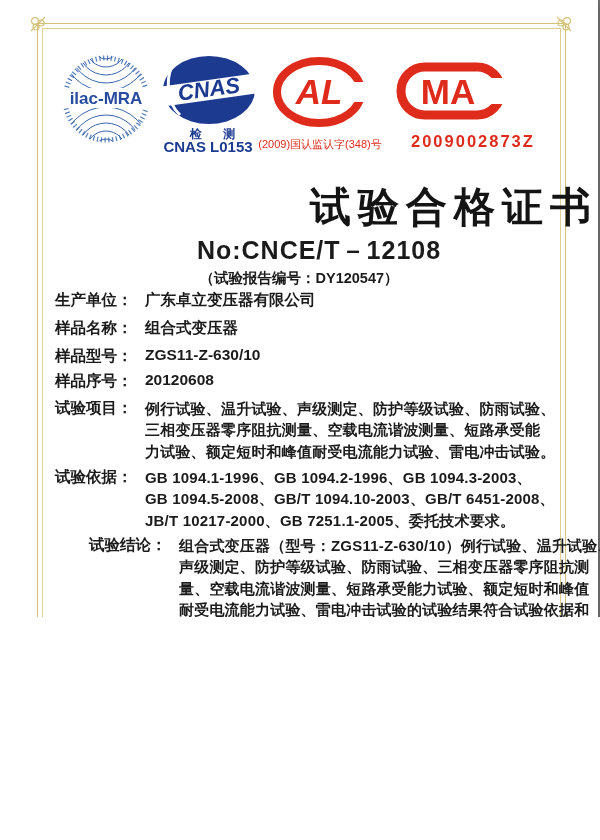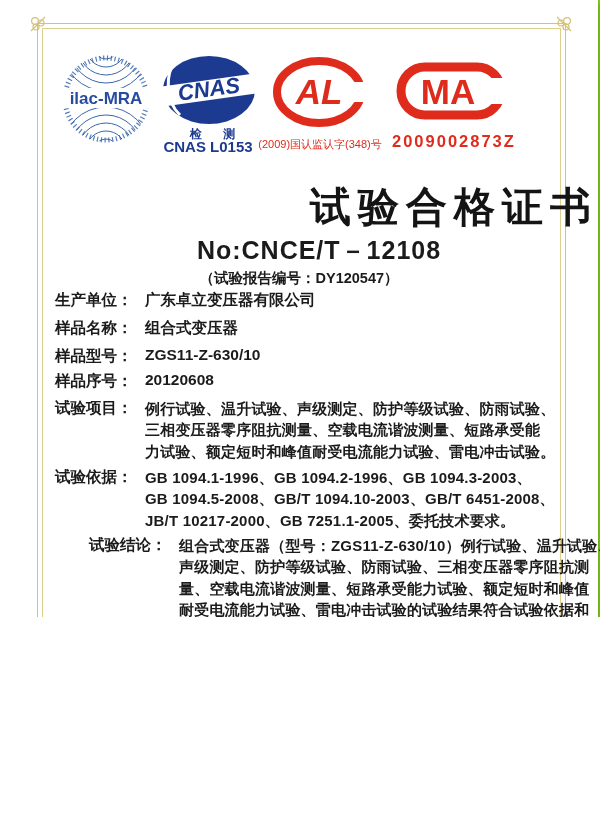--- a/index.html
+++ b/index.html
@@ -1,18 +1,18 @@
 <!DOCTYPE html>
 <html><head>
 <meta charset="utf-8">
 <style>
   html,body{margin:0;padding:0;}
   #root{
     position:relative; width:600px; height:617px; overflow:hidden;
-    background:#84cc16;
+    background:#737373;
     font-family:"Liberation Sans","DejaVu Sans",sans-serif;
     color:#1b1b1b;
   }
   .paper{
     position:absolute; left:0; top:0; width:598px; height:819px;
     background:#ffffff;
     box-shadow:2px 3px 5px rgba(0,0,0,.18);
   }
   .frame-outer{
     position:absolute; left:37px; top:23px; width:527px; height:780px;
@@ -24,21 +24,21 @@
   }
   .knot{ position:absolute; width:20px; height:20px; }
   .k-tl{left:28px; top:14px;} .k-tr{left:554px; top:14px;}
   .k-bl{left:28px; top:794px;} .k-br{left:554px; top:794px;}
 
   .logo{position:absolute;}
   .logo-caption{position:absolute; text-align:center; white-space:nowrap;}
   .cnas-cn{left:158px; top:126px; width:100px; color:#1c3a90; font-weight:bold; font-size:12px; letter-spacing:9px; padding-left:9px;}
   .cnas-code{left:152px; top:138px; width:112px; color:#1c3a90; font-weight:bold; font-size:15px;}
   .cnal-cap{left:255px; top:137px; width:130px; color:#df2b1c; font-size:11px;}
-  .cma-cap{left:392px; top:132px; width:118px; color:#df2b1c; font-weight:bold; font-size:16.5px; letter-spacing:2px;}
+  .cma-cap{left:411px; top:132px; width:118px; color:#df2b1c; font-weight:bold; font-size:16.5px; letter-spacing:2px;}
 
   .title{position:absolute; left:0; top:180px; width:598px; text-align:right;
     font-size:41px; font-weight:800; letter-spacing:7px; color:#141414;}
   .certno{position:absolute; left:0; top:234px; width:598px; text-align:center;
     font-size:25px; font-weight:700; letter-spacing:1px;padding-left:20px;}
   .reportno{position:absolute; left:0; top:269px; width:598px; text-align:center;
     font-size:14.5px; font-weight:700;}
 
   .flabel{position:absolute; left:55px; font-size:15.5px; font-weight:700; white-space:nowrap;}
   .fvalue{position:absolute; left:145px; font-size:15.5px; font-weight:700; white-space:nowrap;}

